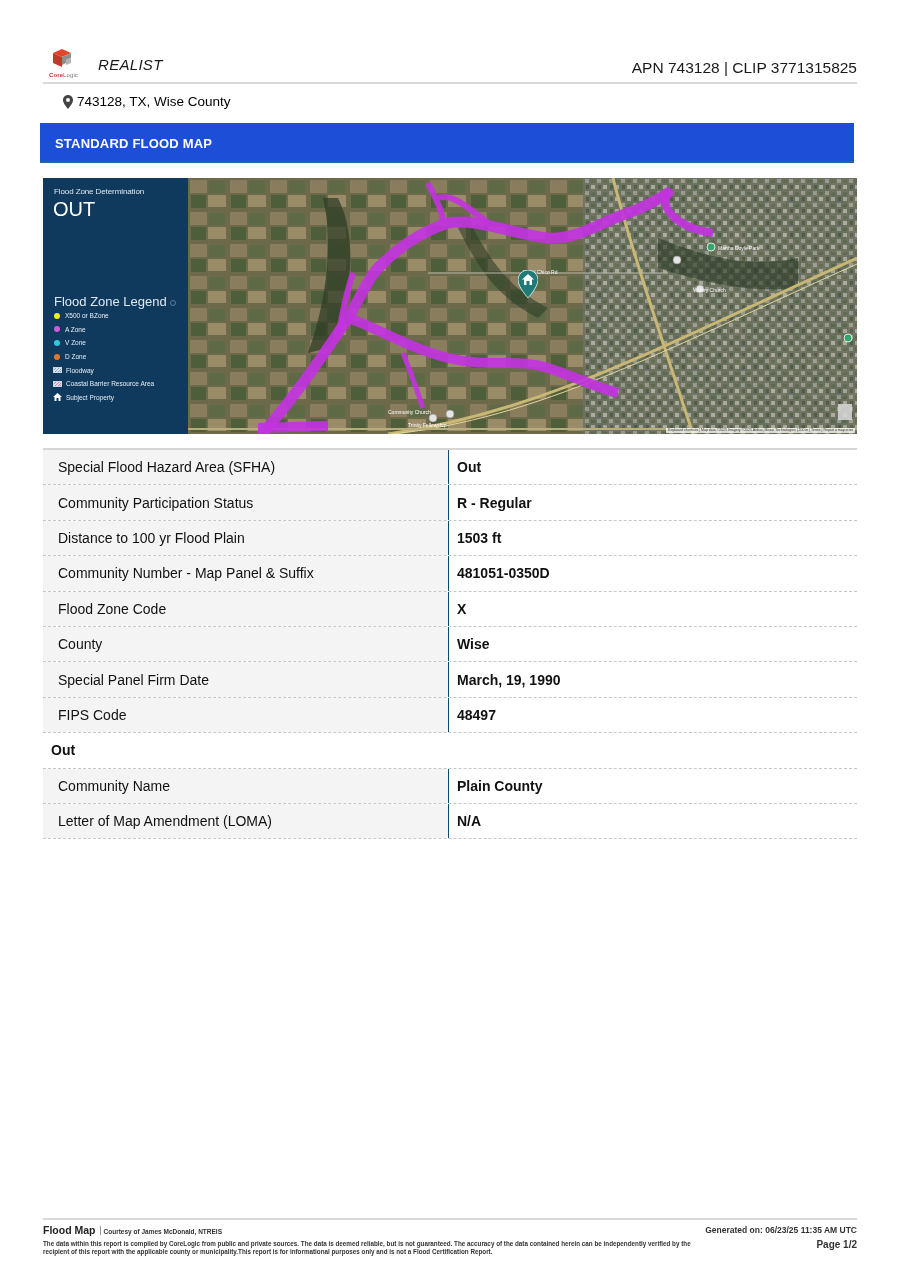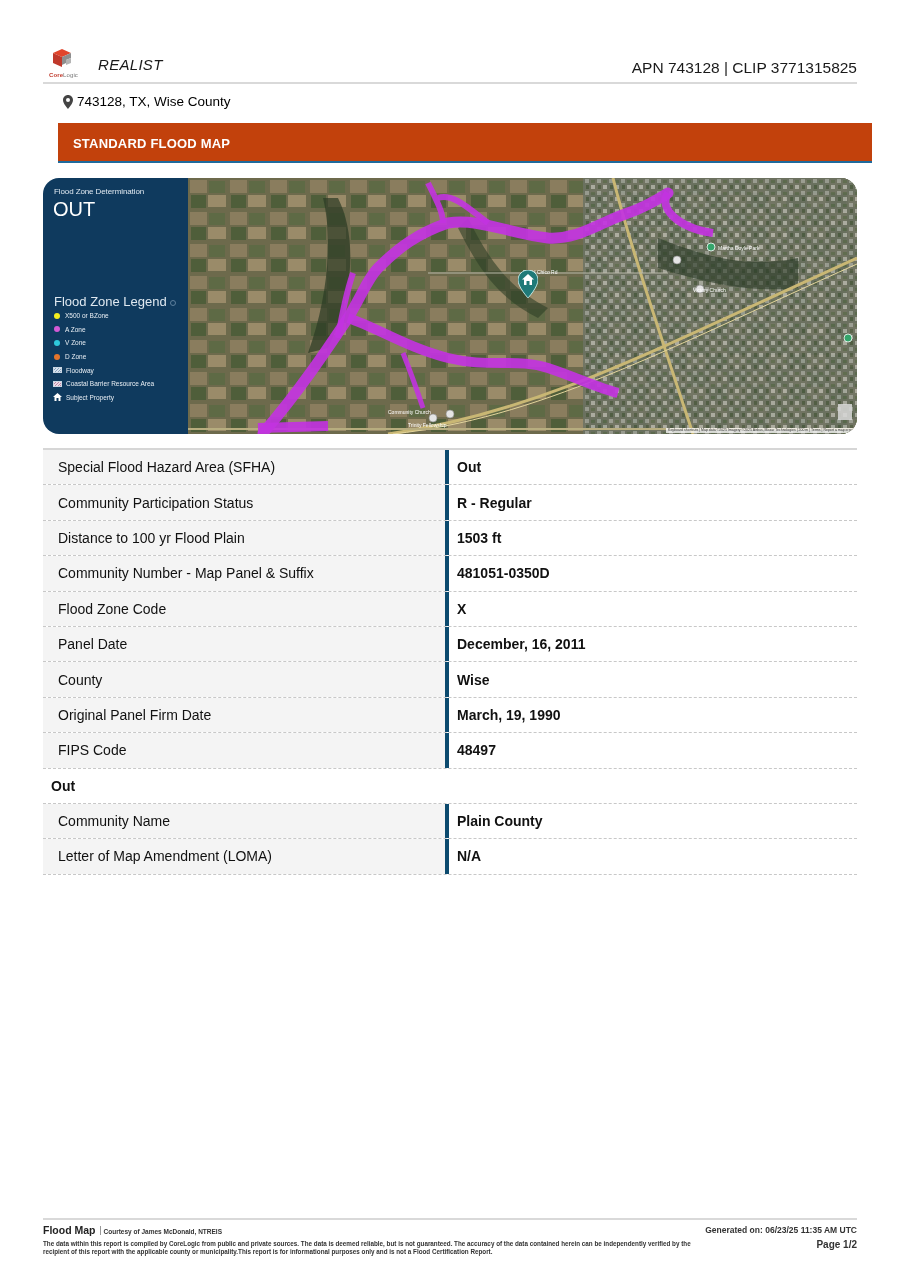--- a/index.html
+++ b/index.html
@@ -12,45 +12,45 @@
     .logo svg { display: block; }
     .logo-text { position: absolute; left: 2px; top: 24px; font-size: 6px; color: #c0392b; font-weight: bold; letter-spacing: 0.1px; }
     .logo-text span { color: #777; font-weight: normal; }
     .brand { position: absolute; left: 55px; top: 12px; font-size: 15px; font-weight: 500; color: #1a1a1a; letter-spacing: 0.3px; font-style: italic; }
     .apn { position: absolute; right: 0; top: 15px; font-size: 15.5px; color: #1a1a1a; }
 
     .address { position: absolute; left: 63px; top: 94px; font-size: 13.5px; color: #000000; display: flex; align-items: center; gap: 4px; }
     .pin { width: 10px; height: 14px; display: inline-block; }
 
     
-    .section-bar { position: absolute; left: 58px; top: 123px; width: 814px; height: 40px; background: #c2410c; border-bottom: 2px solid #1f6a9c; }
+    .section-bar { position: absolute; left: 40px; top: 123px; width: 814px; height: 40px; background: #1d4ed8; border-bottom: 2px solid #1f6a9c; }
     .section-bar .title { position: absolute; left: 15px; top: 13px; color: #fff; font-weight: bold; font-size: 13px; letter-spacing: 0.2px; }
 
     
-    .map-wrap { position: absolute; left: 43px; top: 178px; width: 814px; height: 256px; overflow: hidden; border-radius: 16px; }
+    .map-wrap { position: absolute; left: 43px; top: 178px; width: 814px; height: 256px; overflow: hidden; }
     .map-panel { position: absolute; left: 0; top: 0; width: 145px; height: 256px; background: #0f3a5e; color: #fff; }
     .fzd-label { position: absolute; left: 11px; top: 9px; font-size: 8px; color: #dfe8f0; letter-spacing: -0.1px; }
     .fzd-value { position: absolute; left: 10px; top: 20px; font-size: 20px; color: #fff; font-weight: normal; }
     .legend-title { position: absolute; left: 11px; top: 116px; font-size: 13px; color: #dfe8f0; }
     .legend-title .info { display: inline-block; width: 6px; height: 6px; border: 1px solid #5d7f9c; border-radius: 50%; margin-left: 3px; vertical-align: middle; }
     .legend { position: absolute; left: 10px; top: 131px; }
     .legend-item { display: flex; align-items: center; height: 13.6px; font-size: 6.5px; color: #e8eef4; }
     .legend-dot { width: 6px; height: 6px; border-radius: 50%; margin-right: 5px; margin-left: 1px; }
     .legend-box { width: 9px; height: 6px; margin-right: 4px; background: repeating-linear-gradient(135deg, #d8e4ef 0 1px, #8aa3bd 1px 2px); border: 1px solid #c9d6e3; }
     .legend-box.cbra { background: repeating-linear-gradient(135deg, #f0d9e6 0 1px, #b98aa6 1px 2px); }
     .legend-house { width: 9px; height: 8px; margin-right: 4px; }
 
     .map { position: absolute; left: 145px; top: 0; width: 669px; height: 256px; background: #5f6b4a; }
     .map svg { display: block; }
     .attrib { position: absolute; right: 2px; bottom: 1px; height: 5px; font-size: 3.5px; color: #333; background: rgba(255,255,255,0.75); padding: 0 2px; white-space: nowrap; }
 
     
     .table { position: absolute; left: 43px; top: 448px; width: 814px; border-top: 2px solid #d6d6d6; }
     .row { display: flex; height: 35.4px; border-bottom: 1px dashed #c8c8c8; }
-    .cell-label { width: 406px; background: #f4f4f4; border-right: 4px solid #0c4a6e; padding-left: 15px; display: flex; align-items: center; font-size: 14px; color: #111; }
+    .cell-label { width: 406px; background: #f4f4f4; border-right: 1px solid #0c4a6e; padding-left: 15px; display: flex; align-items: center; font-size: 14px; color: #111; }
     .cell-value { flex: 1; padding-left: 8px; display: flex; align-items: center; font-size: 14px; font-weight: bold; color: #111; }
 
     
     .footer { position: absolute; left: 43px; top: 1218px; width: 814px; border-top: 2px solid #d9d9d9; padding-top: 3px; }
     .footer-title { position: absolute; left: 0; top: 4px; font-size: 10.5px; font-weight: bold; color: #222; }
     .footer-title .sep { display: inline-block; width: 1px; height: 9px; background: #999; margin: 0 3px -1px 4px; }
     .footer-title .courtesy { font-size: 6.5px; color: #333; font-weight: bold; }
     .generated { position: absolute; right: 0; top: 5px; font-size: 8.5px; font-weight: bold; color: #333; }
     .disclaimer { position: absolute; left: 0; top: 20px; width: 660px; font-size: 6.3px; font-weight: bold; color: #333; line-height: 8.4px; }
     .page-num { position: absolute; right: 0; top: 19px; font-size: 10px; font-weight: bold; color: #333; }
@@ -203,29 +203,25 @@
     </div>
   <div class="row">
       <div class="cell-label">Community Number - Map Panel &amp; Suffix</div>
       <div class="cell-value">481051-0350D</div>
     </div>
   <div class="row">
       <div class="cell-label">Flood Zone Code</div>
       <div class="cell-value">X</div>
     </div>
   <div class="row">
-      <div class="cell-label">Panel Date</div>
-      <div class="cell-value">December, 16, 2011</div>
-    </div>
-  <div class="row">
       <div class="cell-label">County</div>
       <div class="cell-value">Wise</div>
     </div>
   <div class="row">
-      <div class="cell-label">Original Panel Firm Date</div>
+      <div class="cell-label">Special Panel Firm Date</div>
       <div class="cell-value">March, 19, 1990</div>
     </div>
   <div class="row">
       <div class="cell-label">FIPS Code</div>
       <div class="cell-value">48497</div>
     </div>
   <div class="row">
       <div class="cell-value">Out</div>
     </div>
   <div class="row">

